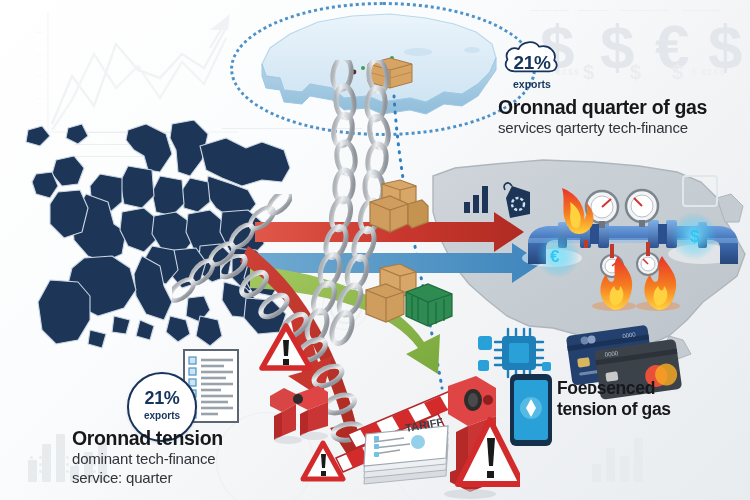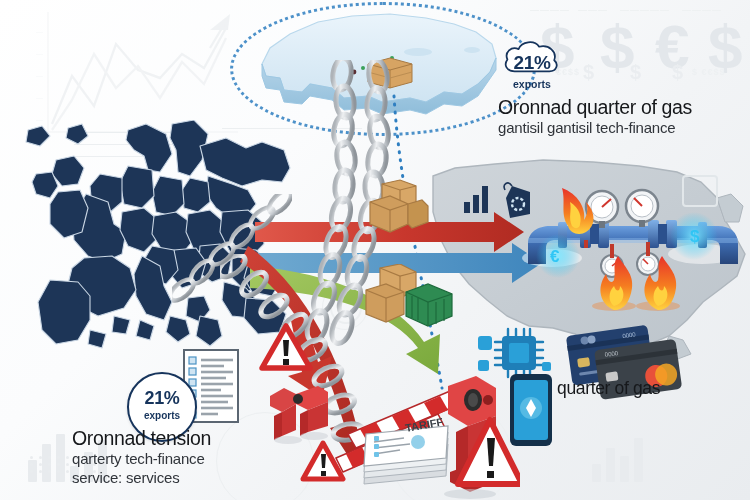--- a/index.html
+++ b/index.html
@@ -42,21 +42,21 @@
       font-size:10.5px;font-weight:700;color:#16345c;}
   .circ-badge{position:absolute;left:127px;top:372px;width:66px;height:66px;border-radius:50%;
       background:#fff;border:2px solid #16345c;box-shadow:0 1px 3px rgba(0,0,0,.12);}
   .circ-badge .pct{position:absolute;left:0;top:14px;width:66px;text-align:center;
       font-size:18px;font-weight:700;color:#16345c;letter-spacing:-.3px;}
   .circ-badge .lbl{position:absolute;left:0;top:36px;width:66px;text-align:center;
       font-size:10px;font-weight:700;color:#16345c;}
 
   
   .txtblock{position:absolute;}
-  .txtblock .h{font-size:19.5px;font-weight:400;color:#16181b;letter-spacing:-.35px;line-height:1.12;}
+  .txtblock .h{font-size:19.5px;font-weight:700;color:#16181b;letter-spacing:-.35px;line-height:1.12;}
   .txtblock .s{font-size:15px;color:#30343a;line-height:1.26;letter-spacing:-.2px;}
   #tr-text{left:498px;top:97px;width:250px;}
   #bl-text{left:72px;top:428px;width:270px;}
   #br-text{left:557px;top:378px;width:190px;}
   #br-text .h{font-size:17.5px;line-height:1.18;}
 
   
   .obj{position:absolute;}
 </style>
 </head>
@@ -632,26 +632,27 @@
     <div class="lbl">exports</div>
   </div>
 
   <div class="circ-badge">
     <div class="pct">21%</div>
     <div class="lbl">exports</div>
   </div>
 
   <div class="txtblock" id="tr-text">
     <div class="h">Oronnad quarter of gas</div>
-    <div class="s">gantisil gantisil tech-finance</div>
+    <div class="s">services qarterty tech-finance</div>
   </div>
 
   <div class="txtblock" id="bl-text">
     <div class="h">Oronnad tension</div>
-    <div class="s">qarterty tech-finance</div>
-    <div class="s">service: services</div>
+    <div class="s">dominant tech-finance</div>
+    <div class="s">service: quarter</div>
   </div>
 
   <div class="txtblock" id="br-text">
-    <div class="h">quarter of gas</div>
+    <div class="h">Foeᴅsenced</div>
+    <div class="h">tension of gas</div>
   </div>
 
 </div>
 
 </body></html>

